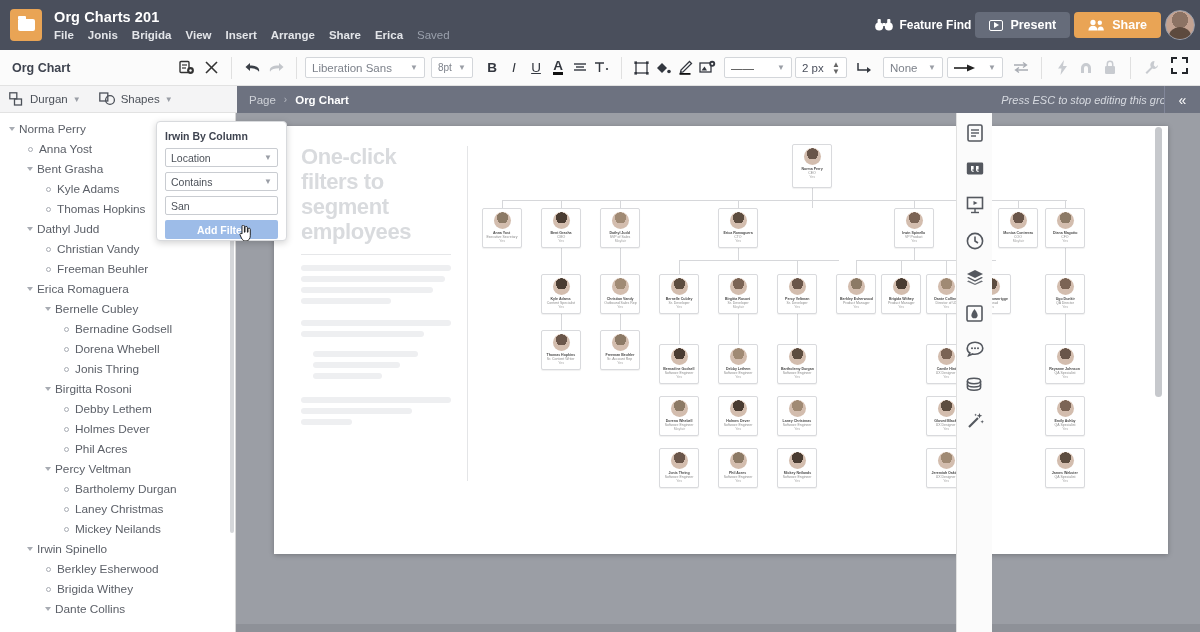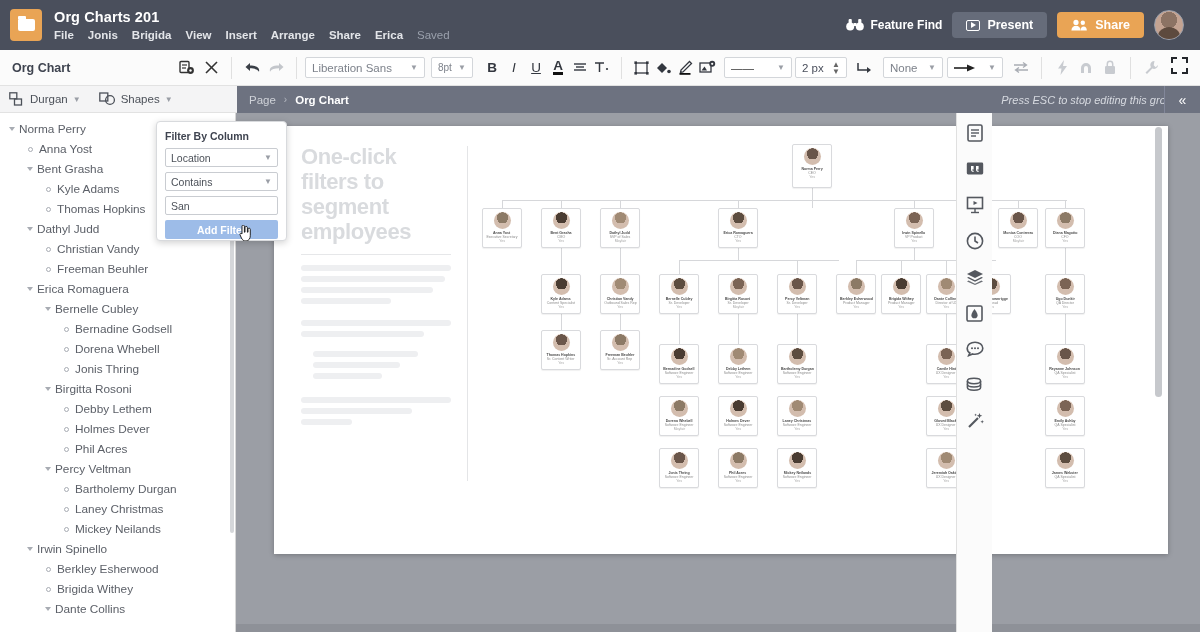--- a/index.html
+++ b/index.html
@@ -32,22 +32,22 @@
     color: #fff; font-size: 14.5px; font-weight: bold; line-height: 16px;
     letter-spacing: .1px;
   }
   .menu-row { display: flex; gap: 14px; margin-top: 3px; }
   .menu-item {
     color: #e3e5e9; font-size: 11.5px; font-weight: bold; cursor: default;
     line-height: 14px;
   }
   .menu-item.saved { color: #9aa0ac; font-weight: normal; }
   .header-right {
-    margin-left: auto; display: flex; align-items: center; gap: 10px;
-    padding-right: 16px;
+    margin-left: auto; display: flex; align-items: center; gap: 4px;
+    padding-right: 5px;
   }
   .feature-find {
     display: flex; align-items: center; gap: 6px; color: #fff;
     font-size: 12px; font-weight: bold;
   }
   .btn-present {
     display: flex; align-items: center; gap: 7px;
     background: #666c7a; border-radius: 4px; padding: 6px 14px;
     color: #fff; font-size: 12.5px; font-weight: bold;
   }
@@ -599,21 +599,21 @@
         </div>
         <div class="tree-item" style="padding-left: 46px;">
           <span class="tri"></span>
           <span>Dante Collins</span>
         </div>
       </div>
     <div class="sb-scroll"></div>
   </div>
 
   <div class="filter-popup">
-    <div class="filter-title">Filter By Column</div>
+    <div class="filter-title">Irwin By Column</div>
     <div class="filter-field">
       <span>Location</span>
       <span class="caret">▼</span>
     </div>
     <div class="filter-field">
       <span>Contains</span>
       <span class="caret">▼</span>
     </div>
     <div class="filter-field">
       <span>San</span>

